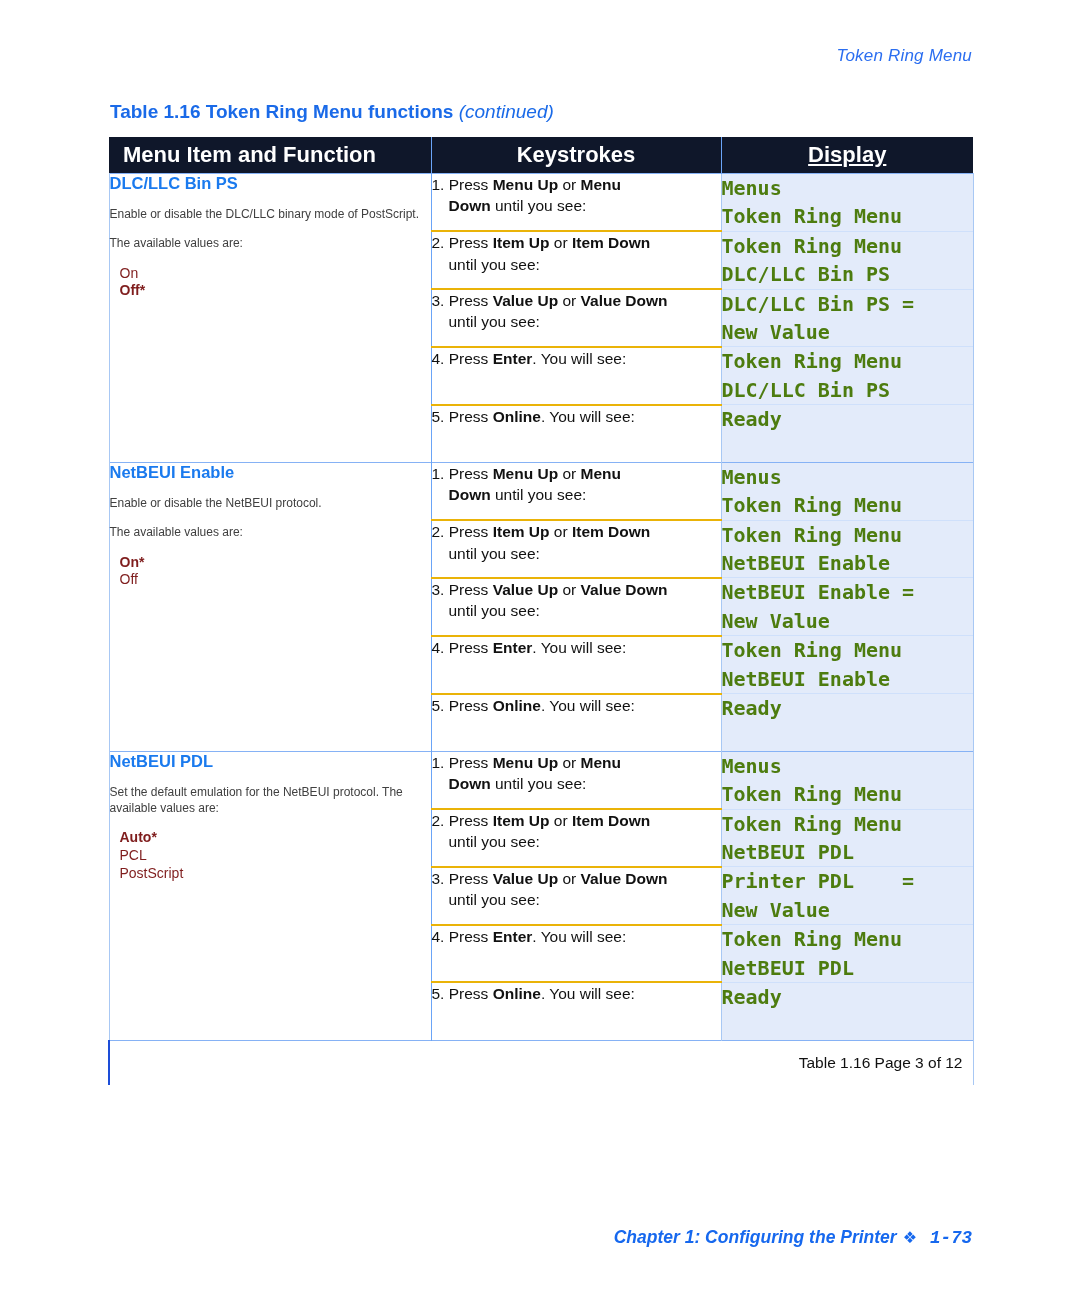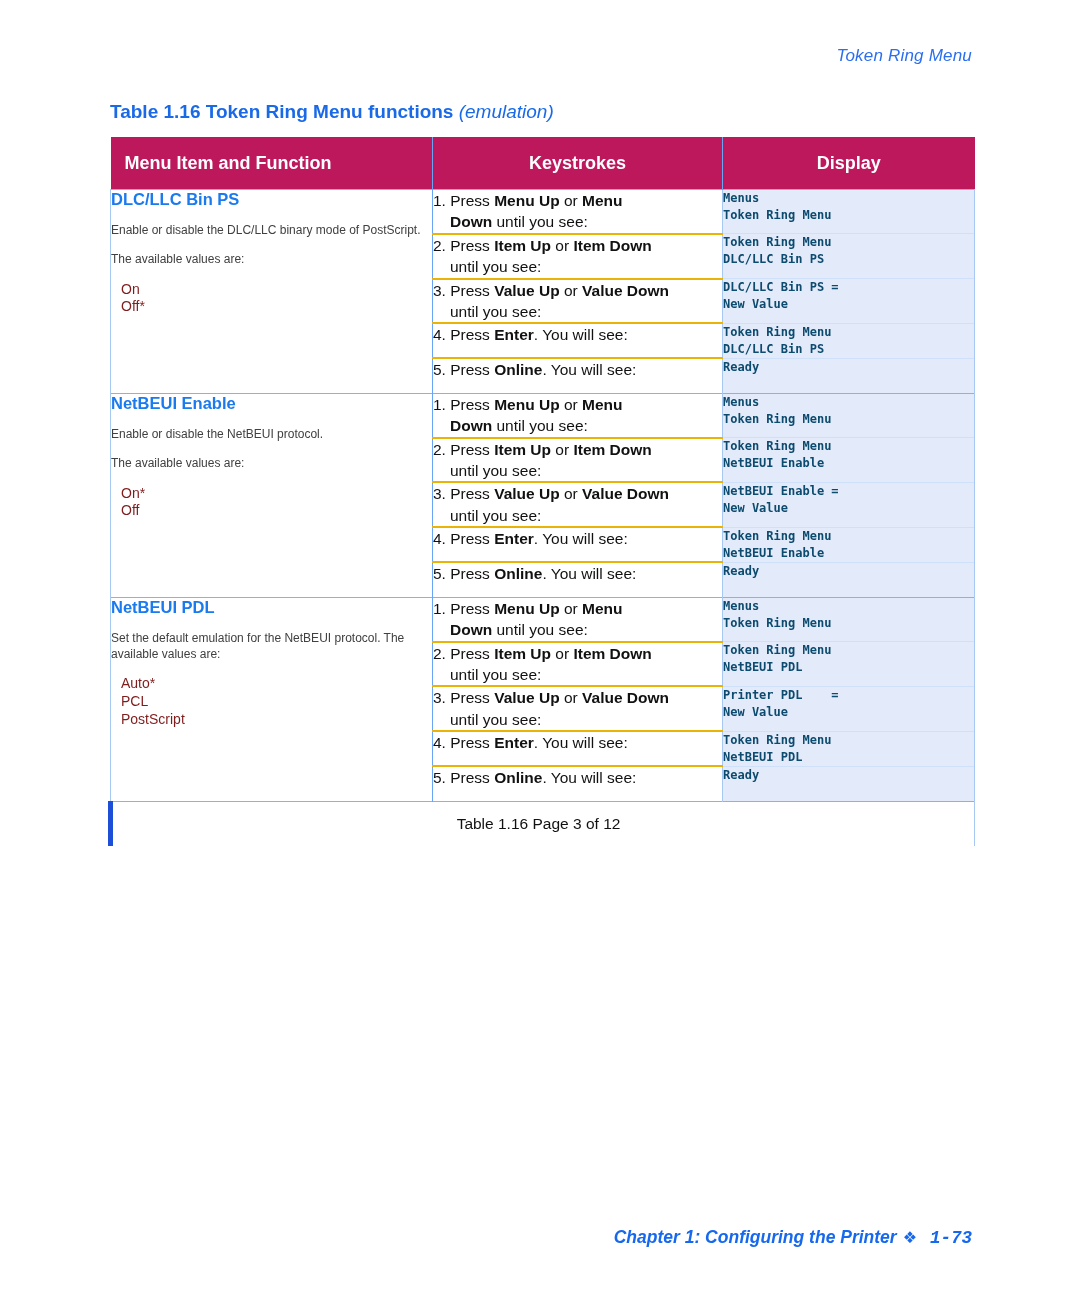--- a/index.html
+++ b/index.html
@@ -51,31 +51,31 @@
     border-collapse: collapse;
     table-layout: fixed;
   }
   .tbl td, .tbl th {
     vertical-align: top;
     padding: 0;
   }
 
   
   .hdr-row th {
-    background: #be185d;
+    background: #0f172a;
     color: #ffffff;
-    font-size: 18px;
-    font-weight: bold;
-    height: 52px;
+    font-size: 22px;
+    font-weight: bold;
+    height: 36px;
     vertical-align: middle;
     border: none;
   }
   .hdr-row th.c1 { text-align: left;  padding-left: 14px; }
   .hdr-row th.c2 { text-align: center; border-left: 1px solid #6aa4f7;}
-  .hdr-row th.c3 { text-align: center; border-left: 1px solid #6aa4f7;}
+  .hdr-row th.c3 { text-align: center; border-left: 1px solid #6aa4f7; text-decoration: underline;}
 
   
   col.col-menu    { width: 322px; }
   col.col-keys    { width: 290px; }
   col.col-display { width: 252px; }
 
   
   .cell-menu {
     border-left: 1px solid #a8c8f4;
     padding: 9px 14px 10px 14px;
@@ -90,23 +90,23 @@
     line-height: 1.38;
     color: #111111;
   }
   .cell-display {
     border-left: 1px solid #a8c8f4;
     border-right: 1px solid #a8c8f4;
     border-top: 1px solid #cfe0fb;
     padding: 10px 6px 10px 12px;
     background: #e3ebfa;
     font-family: "DejaVu Sans Mono", monospace;
-    font-size: 12px;
-    font-weight: bold;
-    color: #0c4a6e;
+    font-size: 20px;
+    font-weight: bold;
+    color: #4d7c0f;
     line-height: 1.42;
     white-space: pre;
   }
   
   .grp-top .cell-keys,
   .grp-top .cell-display { border-top: 1px solid #86b2f5; margin-top: 36px; }
   .grp-top .cell-menu { border-top: 1px solid #86b2f5; }
 
   
   .menu-title {
@@ -120,37 +120,37 @@
     line-height: 1.36;
     color: #404040;
     margin: 0 0 13px 0;
   }
   .menu-values {
     font-size: 14px;
     line-height: 1.26;
     color: #7f1d1d;
     margin: 0 0 0 10px;
   }
-  .menu-values .dflt { font-weight: normal; }
+  .menu-values .dflt { font-weight: bold; }
 
   
   .ks-num { display: inline; }
   .ks strong { font-weight: bold; }
   .ks-line2 { display: block; padding-left: 17px; }
 
   .disp-italic { }
 
   
   .foot-row td {
-    border-left: 5px solid #1d4ed8;
+    border-left: 2px solid #1d4ed8;
     border-right: 1px solid #a8c8f4;
     border-top: 1px solid #86b2f5;
     background: #ffffff;
     height: 44px;
-    text-align: center;
+    text-align: right;
     padding-right: 10px;
     vertical-align: middle;
     font-size: 15.5px;
     color: #111111;
   }
 
   
   .page-footer {
     position: absolute;
     bottom: 48px;
@@ -168,21 +168,21 @@
     padding: 0 9px 0 6px;
   }
   .page-footer .pageno { padding-left: 4px; font-family: Liberation Mono, monospace; }
 </style>
 </head>
 <body>
 
 <div class="running-head">Token Ring Menu</div>
 
 <div class="table-caption">
-  <span>Table 1.16  Token Ring Menu functions </span><span class="cont">(emulation)</span>
+  <span>Table 1.16  Token Ring Menu functions </span><span class="cont">(continued)</span>
 </div>
 
 <table class="tbl">
   <colgroup>
     <col class="col-menu">
     <col class="col-keys">
     <col class="col-display">
   </colgroup>
   <thead>
     <tr class="hdr-row">

